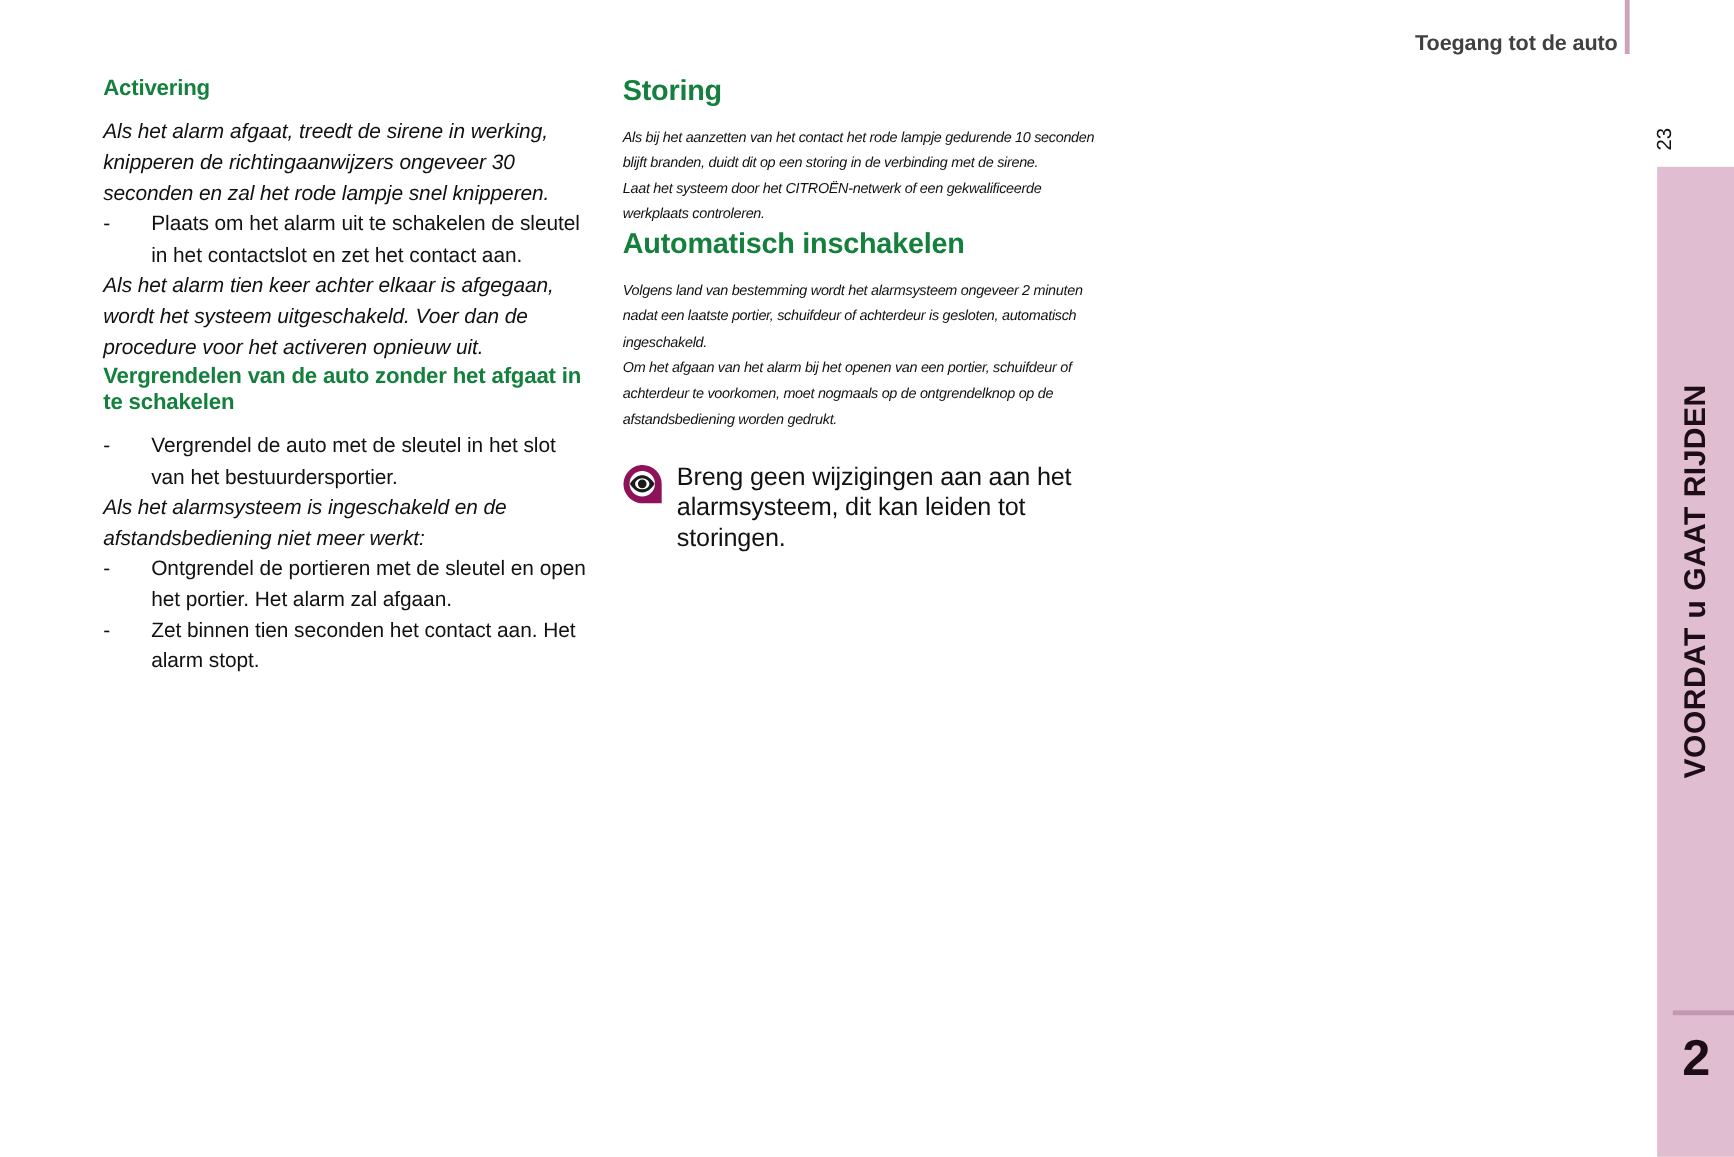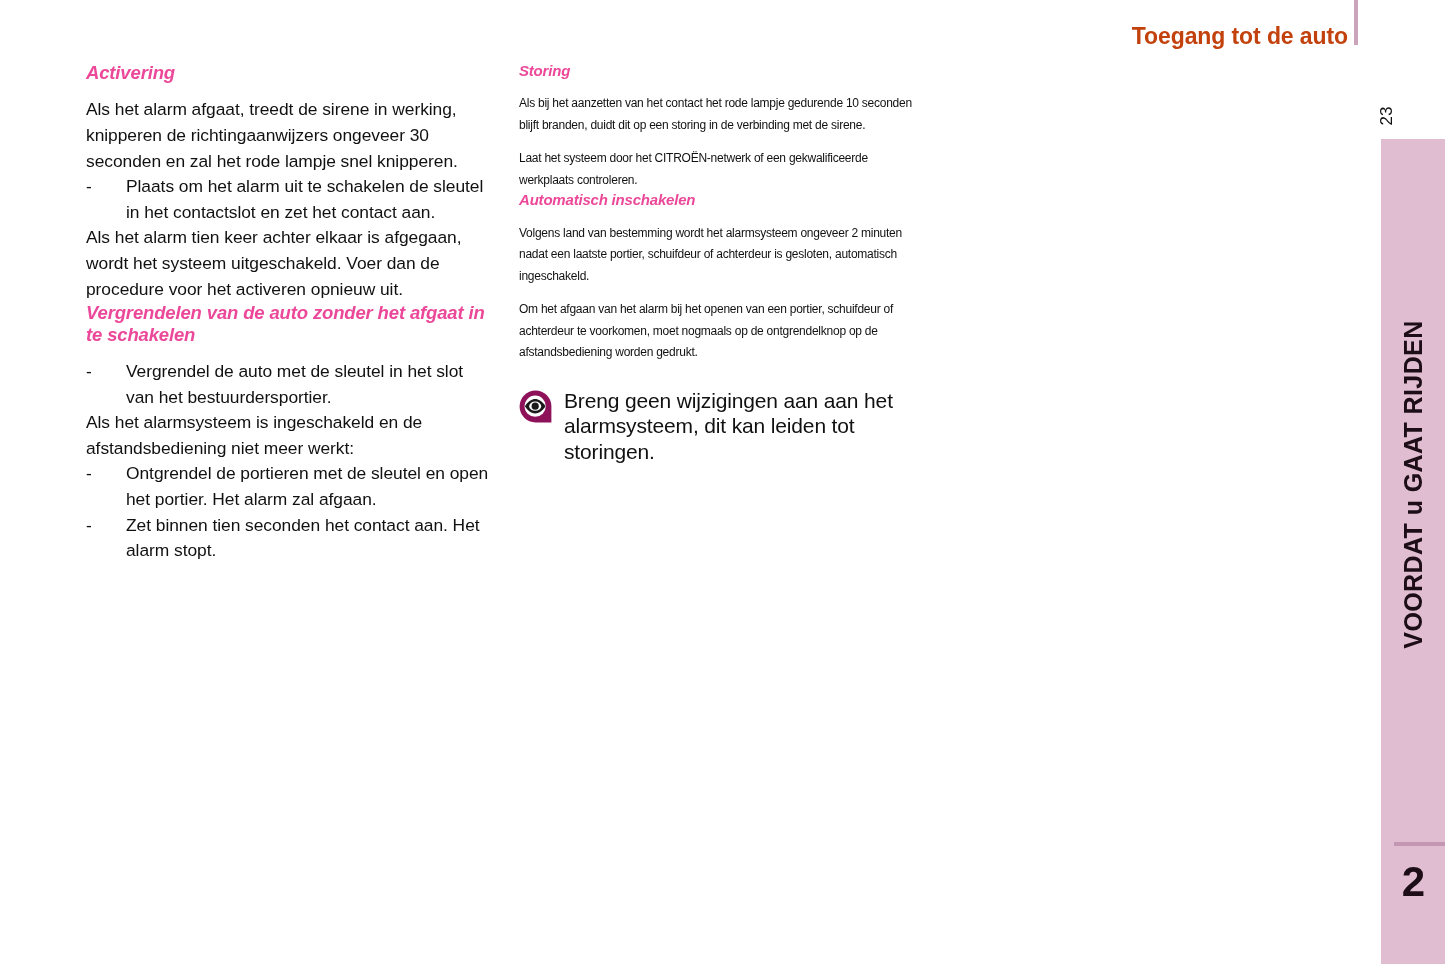--- a/index.html
+++ b/index.html
@@ -27,24 +27,24 @@
   
   .header {
     position: absolute;
     top: 22px;
     left: 0;
     width: 1348px;
     text-align: right;
     height: 28px;
   }
   .header-title {
-    font-size: 23px;
+    font-size: 18px;
     font-weight: bold;
     letter-spacing: -0.1px;
-    color: #c2410c;
+    color: #404040;
     line-height: 28px;
     display: inline-block;
   }
   .header-rule {
     position: absolute;
     left: 1354px;
     top: 0px;
     width: 4px;
     height: 45px;
     background: #cba3bb;
@@ -57,41 +57,41 @@
   }
   .col-left  { left: 86px;  width: 404px; }
   .col-right { left: 519px; width: 401px; }
 
   h2.sec {
     font-size: 18.5px;
     font-weight: bold;
     margin: 0 0 14px 0;
     line-height: 1.16;
     letter-spacing: -0.15px;
-    color: #ec4899;
-    font-style: italic;
+    color: #15803d;
   }
   .col-left h2.sec  { font-size: 18.5px; }
-  .col-right h2.sec { font-size: 15px; letter-spacing: -0.2px; }
+  .col-right h2.sec { font-size: 24px; letter-spacing: -0.2px; }
 
   .sec-gap-top { margin-top: 30px; }
 
   p.para {
     font-size: 17.4px;
     line-height: 25.6px;
     margin: 0 0 0 0;
     color: #111111;
     letter-spacing: -0.05px;
+    font-style: italic;
   }
   .col-right p.para {
     font-size: 12px;
     line-height: 21.5px;
     letter-spacing: -0.25px;
   }
-  p.para + p.para { margin-top: 12px; }
+  p.para + p.para { margin-top: 0; }
 
   ul.dashlist {
     list-style: none;
     margin: 0;
     padding: 0;
   }
   ul.dashlist li {
     position: relative;
     padding-left: 40px;
     font-size: 17.4px;

